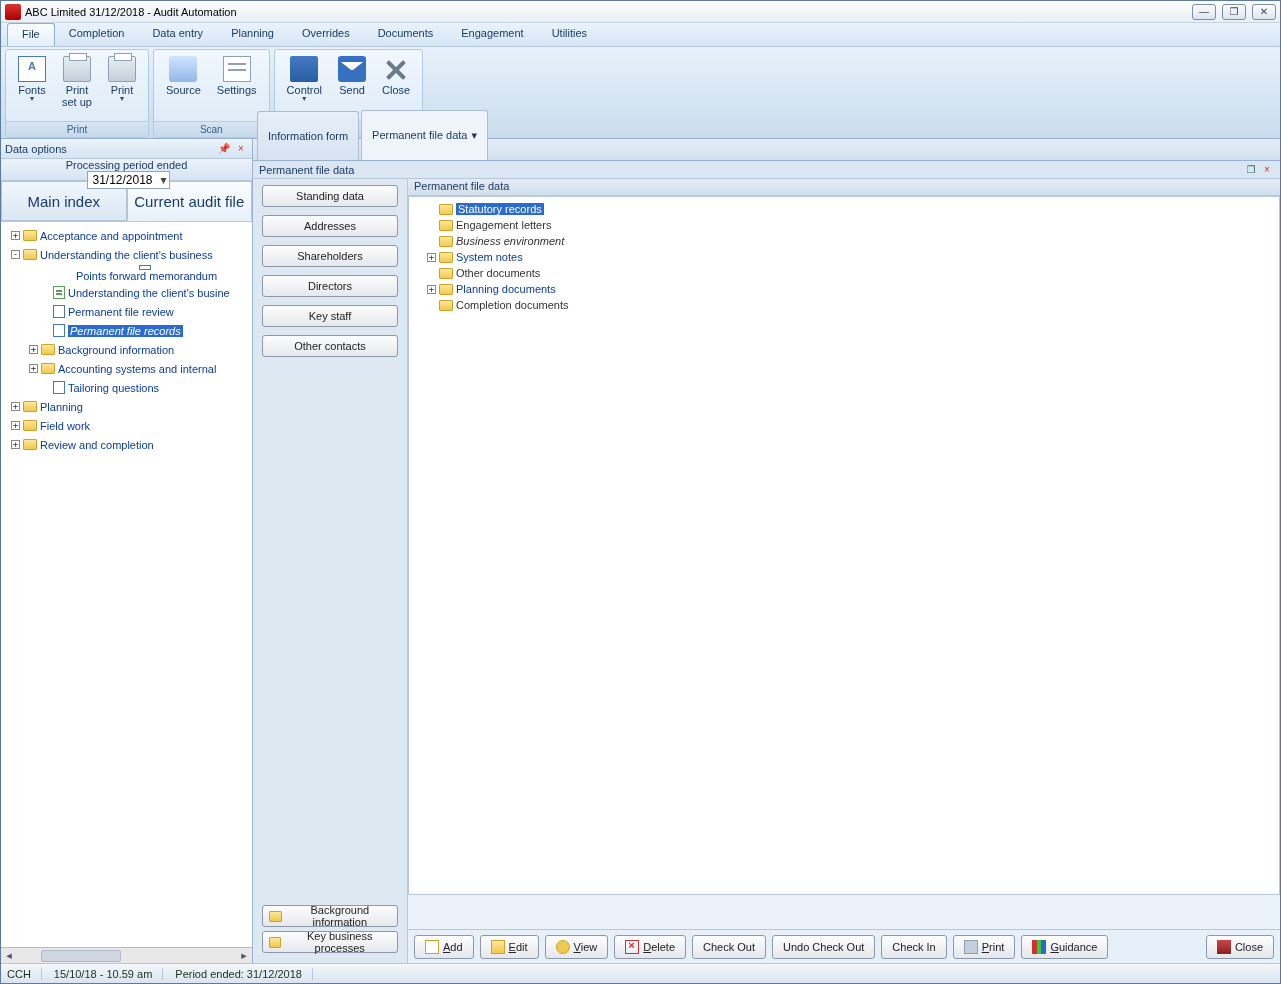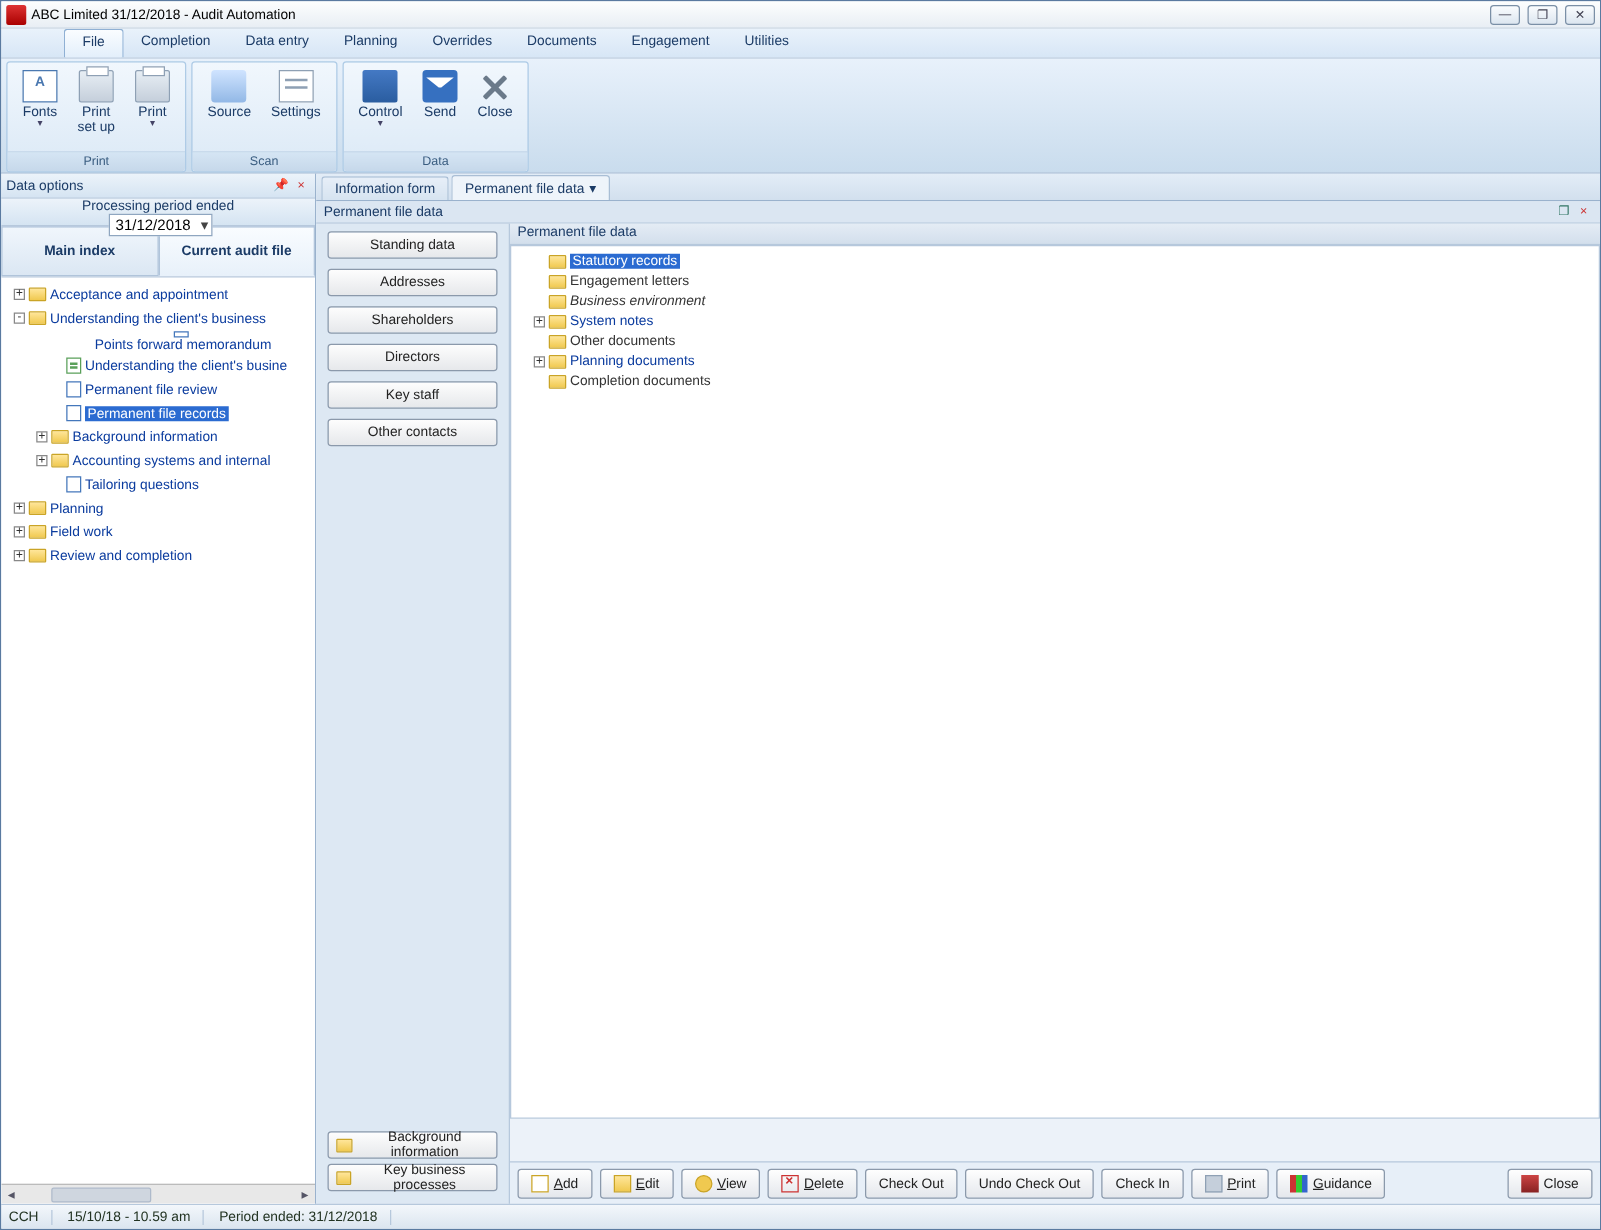--- a/index.html
+++ b/index.html
@@ -6,21 +6,21 @@
 body { width: 1281px; height: 984px; background: #eef3f9; display: flex; flex-direction: column; overflow: hidden; border: 1px solid #5a7aa0; }
 
 .titlebar { height: 22px; background: linear-gradient(#fdfefe, #e8eef4); display: flex; align-items: center; padding: 0 4px; border-bottom: 1px solid #c8d3e0; font-size: 12px; }
 .titlebar .app-icon { width: 16px; height: 16px; background: linear-gradient(#d33, #a00); border-radius: 2px; margin-right: 4px; display:inline-block; }
 .titlebar .title { font-weight: 400; color: #000; }
 .titlebar .win-controls { margin-left: auto; display: flex; gap: 6px; }
 .win-btn { width: 24px; height: 16px; border: 1px solid #7a8fa6; border-radius: 3px; background: linear-gradient(#fafcfe,#dce6f0); display: flex; align-items: center; justify-content: center; color: #445; font-size: 10px; }
 
 .menubar { height: 24px; background: linear-gradient(#e9f2fb, #d7e6f6); display: flex; border-bottom: 1px solid #b6c8dc; padding-left: 6px; }
 .menuitem { padding: 4px 14px; color: #1b3b66; }
-.menuitem.active { background: linear-gradient(#fafdff,#e3effb); border: 1px solid #8fb0d4; border-bottom: none; border-radius: 3px 3px 0 0; margin-left: 44px; }
+.menuitem.active { background: linear-gradient(#fafdff,#e3effb); border: 1px solid #8fb0d4; border-bottom: none; border-radius: 3px 3px 0 0; }
 
 .ribbon { height: 92px; background: linear-gradient(#e8f1fb,#c9dced); display: flex; border-bottom: 1px solid #9ab2cd; padding: 2px 0 0 4px; }
 .ribbon-group { border: 1px solid #aecbe6; border-radius: 3px; background: linear-gradient(#f1f7fd,#dbe9f6); margin-right: 4px; display: flex; flex-direction: column; }
 .ribbon-group-items { display: flex; padding: 2px 4px; flex: 1; }
 .ribbon-group-label { text-align: center; font-size: 10px; color: #3a5d80; background: linear-gradient(#d5e5f4,#c6d8ea); border-top: 1px solid #b9cde2; height: 16px; line-height: 15px; border-radius: 0 0 3px 3px; }
 .ribbon-btn { display: flex; flex-direction: column; align-items: center; padding: 4px 8px 0; min-width: 42px; color: #1b3b66; }
 .ribbon-btn .ricon { width: 28px; height: 26px; margin-bottom: 2px; }
 .ribbon-btn small { font-size: 11px; line-height: 12px; text-align: center; }
 .ricon-font { background: #fff; border: 1px solid #4a78b0; position: relative; }
 .ricon-font::after { content: "A"; position: absolute; top: 3px; left: 9px; font-weight: bold; color: #4a78b0; }
@@ -39,42 +39,42 @@
 
 .leftpanel { width: 252px; display: flex; flex-direction: column; background: #e3edf7; border-right: 1px solid #9ab2cd; }
 .panel-header { height: 20px; background: linear-gradient(#ecf3fa,#d5e4f2); border-bottom: 1px solid #b6c8dc; display: flex; align-items: center; padding: 0 4px; color: #1b3b66; }
 .panel-header .r { margin-left: auto; display: flex; gap: 2px; }
 .smallctl { width:14px; height:14px; color:#376; font-size:10px; text-align:center; line-height:14px; }
 .period-row { height: 22px; display: flex; align-items: center; padding: 0 4px; background: linear-gradient(#ecf3fa,#d5e4f2); border-bottom: 1px solid #b6c8dc; flex-direction: column; }
 .period-row label { color:#1b3b66; }
 .period-row .dropdown { margin-left: 4px; flex: 1; height: 18px; background: #fff; border: 1px solid #8fa6c0; padding: 1px 16px 1px 4px; position: relative; font-size: 12px; }
 .period-row .dropdown::after{content:"▾"; position:absolute; right:2px; top:1px; color:#444;}
 .lefttabs { display: flex; height: 40px; }
-.lefttab { flex: 1; display: flex; align-items: center; justify-content: center; background: linear-gradient(#f0f6fc,#dbe7f3); border: 1px solid #b0c4da; color: #1b3b66; font-size: 11px; font-weight: bold; }
+.lefttab { flex: 1; display: flex; align-items: center; justify-content: center; background: linear-gradient(#f0f6fc,#dbe7f3); border: 1px solid #b0c4da; color: #1b3b66; font-size: 15px; }
 .lefttab.active { background: linear-gradient(#f9fcff,#e8f1fa); border-bottom: 1px solid #e8f1fa; }
 .tree { flex: 1; overflow: hidden; background: #fff; border-top: 1px solid #b6c8dc; padding: 4px 0; position: relative; }
 .tree-hscroll { position: absolute; bottom: 0; left: 0; right: 0; height: 16px; background: #e8e8e8; border-top: 1px solid #bbb; display: flex; align-items: center; }
 .tree-hscroll .thumb{ margin-left:24px; width:80px; height:12px; background:#cfd6df; border:1px solid #aebacb; border-radius:2px;}
 .tree-hscroll .arr{ width:16px;height:14px;text-align:center;color:#556;}
 .tree ul { list-style: none; }
 .tree li { padding: 1px 0 1px 4px; white-space: nowrap; }
 .tree .row { display: flex; align-items: center; height: 17px; }
 .expander { width: 12px; text-align: center; color: #333; font-size: 9px; font-family: monospace; }
 .expander.box { border: 1px solid #888; width: 9px; height: 9px; line-height: 7px; margin-right: 3px; }
 .ticon { width: 16px; height: 14px; margin-right: 3px; display: inline-block; }
 .folder-icon { background: linear-gradient(#ffe69a,#f0c950); border: 1px solid #caa426; border-radius: 1px; width:14px; height:11px; }
 .doc-icon { background:#fff; border:1px solid #5aa05a; width:12px; height:13px; position:relative;}
 .doc-icon::after{content:"";position:absolute;left:2px;right:2px;top:3px;height:2px;background:#5aa05a;box-shadow:0 3px 0 #5aa05a;}
 .blue-doc-icon { background:#fff; border:1px solid #4477bb;width:12px;height:13px;}
 .tree a { color: #0a3b9e; text-decoration: none; }
 .tree .selected span.lbl { background: #2b6bd1; color: #fff; padding: 0 2px; }
 
 .rightpanel { flex: 1; display: flex; flex-direction: column; background: #e7eff8; }
 .tabstrip { height: 22px; display: flex; align-items: flex-end; padding-left: 4px; border-bottom: 1px solid #9ab2cd; background: linear-gradient(#e3edf7,#d2e0ee); }
-.tab { padding: 3px 10px; background: linear-gradient(#e7eff8,#d6e3f0); border: 1px solid #a9bed5; border-bottom: none; border-radius: 3px 3px 0 0; color: #1b3b66; margin-right: 2px; }
+.tab { padding: 18px 10px; background: linear-gradient(#e7eff8,#d6e3f0); border: 1px solid #a9bed5; border-bottom: none; border-radius: 3px 3px 0 0; color: #1b3b66; margin-right: 2px; }
 .tab.active { background: #eef4fa; }
 .tab .dd { margin-left: 4px; }
 .subheader { height: 18px; background: #dbe6f2; border-bottom: 1px solid #b6c8dc; padding: 2px 6px; color: #1b3b66; display: flex; align-items: center; }
 .subheader .r { margin-left: auto; display:flex; gap:2px; }
 .content-split { display: flex; flex: 1; min-height: 0; }
 .btncol { width: 155px; background: #dde8f3; border-right: 1px solid #b6c8dc; display: flex; flex-direction: column; padding: 6px 9px; }
 .btncol button { height: 22px; margin-bottom: 8px; background: linear-gradient(#fdfdfd,#e6e8eb); border: 1px solid #8b99ab; border-radius: 3px; color: #222; }
 .btncol .spacer { flex: 1; }
 .btncol .bottom-btn { display:flex; align-items:center; justify-content:flex-start; padding:0 6px; gap:4px; margin-bottom:4px;}
 .mainview { flex:1; display:flex; flex-direction:column; background:#ecf2f9; }
@@ -230,21 +230,21 @@
             </div>
           </li>
           <li>
             <div class="row" style="padding-left: 36px;">
               <span class="expander"></span>
               <span class="ticon blue-doc-icon"></span>
               <a href="#"><span class="lbl">Permanent file review</span></a>
             </div>
           </li>
           <li class="selected">
-            <div class="row" style="padding-left: 36px;">
+            <div class="row" style="padding-left: 36px; font-style: italic;">
               <span class="expander"></span>
               <span class="ticon blue-doc-icon"></span>
               <a href="#"><span class="lbl">Permanent file records</span></a>
             </div>
           </li>
           <li>
             <div class="row" style="padding-left: 24px;">
               <span class="expander box">+</span>
               <span class="ticon folder-icon"></span>
               <a href="#"><span class="lbl">Background information</span></a>

